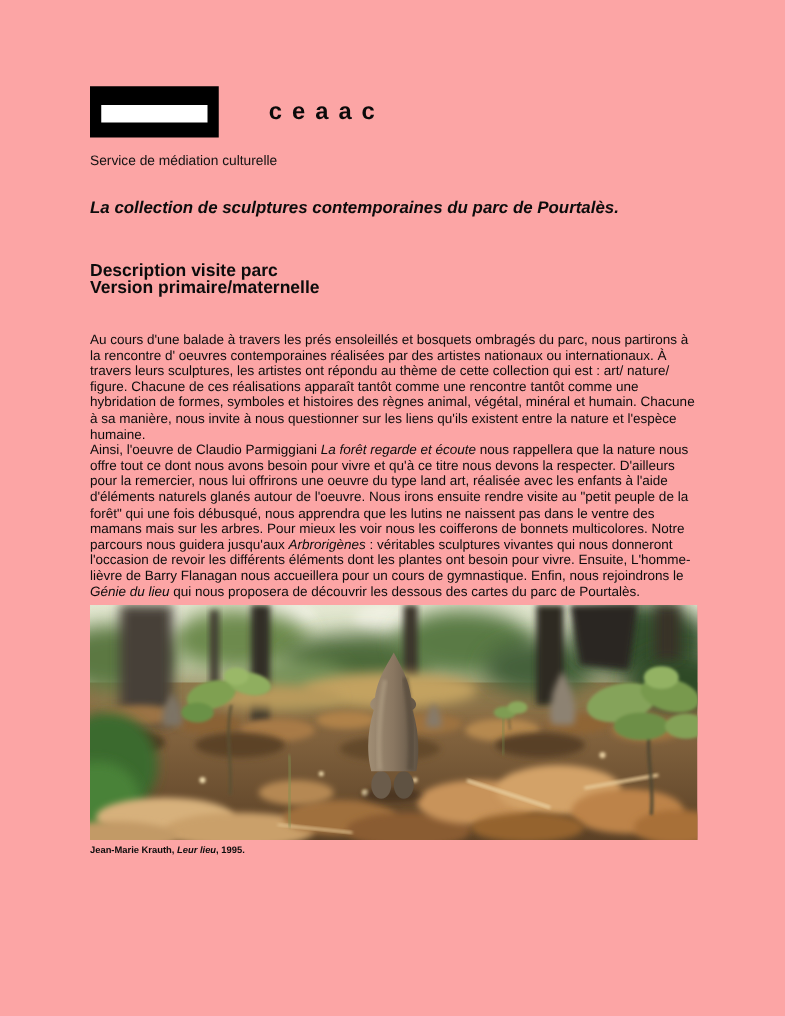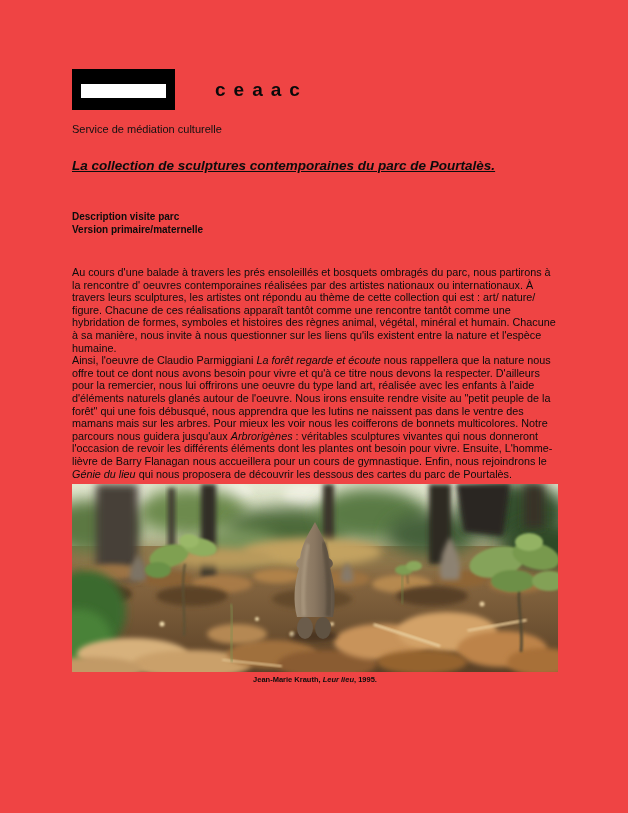--- a/index.html
+++ b/index.html
@@ -1,51 +1,51 @@
 <!DOCTYPE html>
 <html><head>
 <meta charset="utf-8">
 <style>
   html,body { margin:0; padding:0; background:#ffffff; }
   .page {
     position:relative;
     width:628px; height:813px;
-    background:#ef4444;
+    background:#fca5a5;
     box-sizing:border-box;
     padding:69px 70px 0 72px;
     font-family:"Liberation Sans", sans-serif;
     color:#000;
     overflow:hidden;
   }
   .header-row { display:flex; align-items:center; height:41px; }
   .logo-mark {
     width:103px; height:41px; background:#000;
     display:flex; align-items:center; justify-content:center;
     box-sizing:border-box; flex:0 0 auto;
   }
   .logo-inner { width:85px; height:14px; background:#fff; margin-top:2px; }
   .logo-word {
     margin-left:40px; font-size:19px; font-weight:bold;
     letter-spacing:8px; color:#0a0a0a;
   }
   .service-line { margin-top:12px; font-size:11px; line-height:15px; color:#111; }
   .doc-title {
     margin:21px 0 0 0; font-size:13.5px; line-height:16px;
-    font-style:italic; font-weight:600; color:#0c0c0c;text-decoration:underline;
+    font-style:italic; font-weight:600; color:#0c0c0c;
   }
   .artists-block { margin-top:15px; font-size:11px; font-weight:bold; line-height:13px; color:#0c0c0c; }
   .artists-label { text-decoration:underline; }
   .artists-names { margin-top:2px; }
-  .desc-block { margin-top:36px; font-size:10px; font-weight:bold; line-height:13px; color:#0c0c0c; }
+  .desc-block { margin-top:36px; font-size:14px; font-weight:bold; line-height:13px; color:#0c0c0c; }
   .body-text {
     margin:30px 0 0 0; font-size:10.8px; line-height:12.6px;
     color:#0c0c0c; white-space:pre-wrap;
   }
   .body-text .it, .caption .it { font-style:italic; }
-  figure { margin:4px 0 0 0; padding:0;text-align:center; }
+  figure { margin:4px 0 0 0; padding:0; }
   .photo-frame { width:486px; height:188px; display:block; }
   .caption { margin-top:3px; font-size:7.5px; font-weight:bold; line-height:9px; color:#0c0c0c; }
 </style>
 </head>
 <body>
 
 <div class="page">
 
   <div class="header-row">
     <div class="logo-mark">

